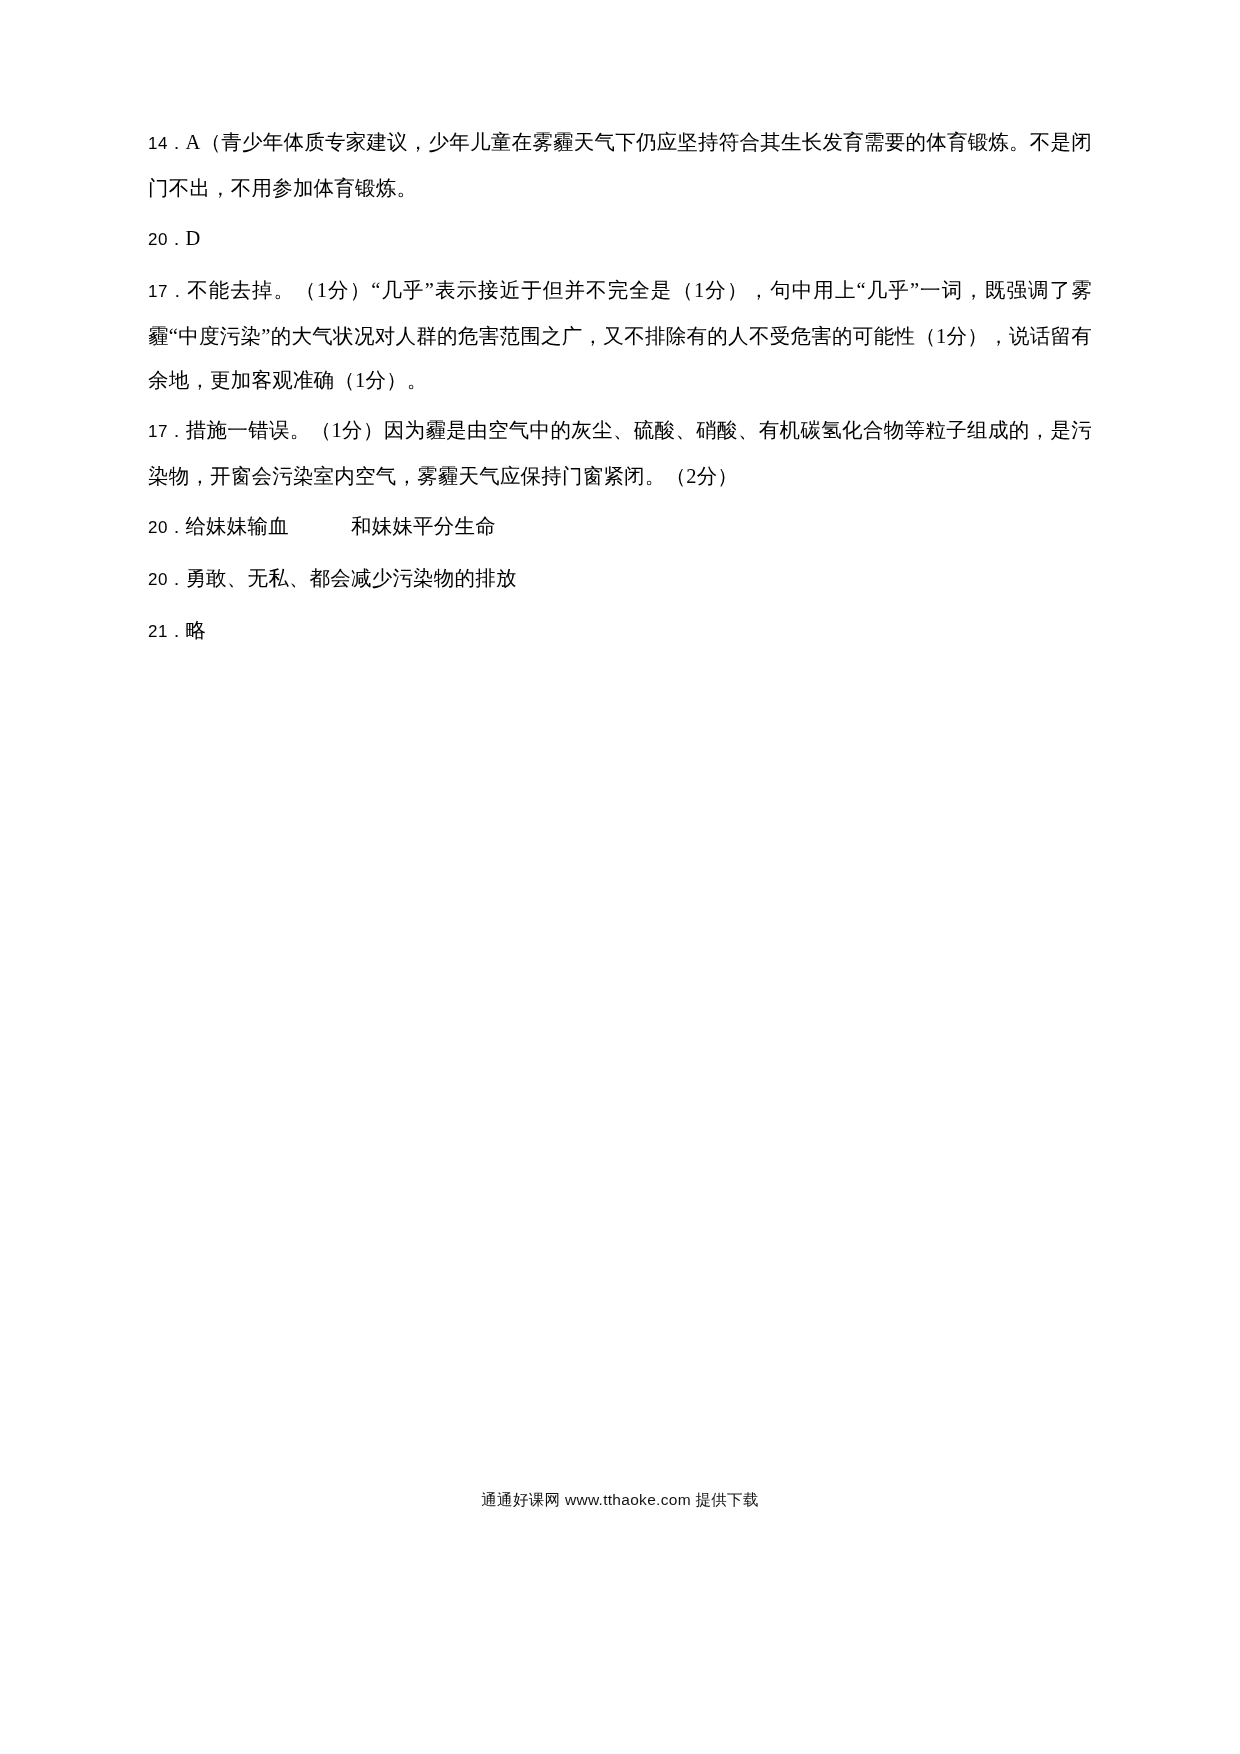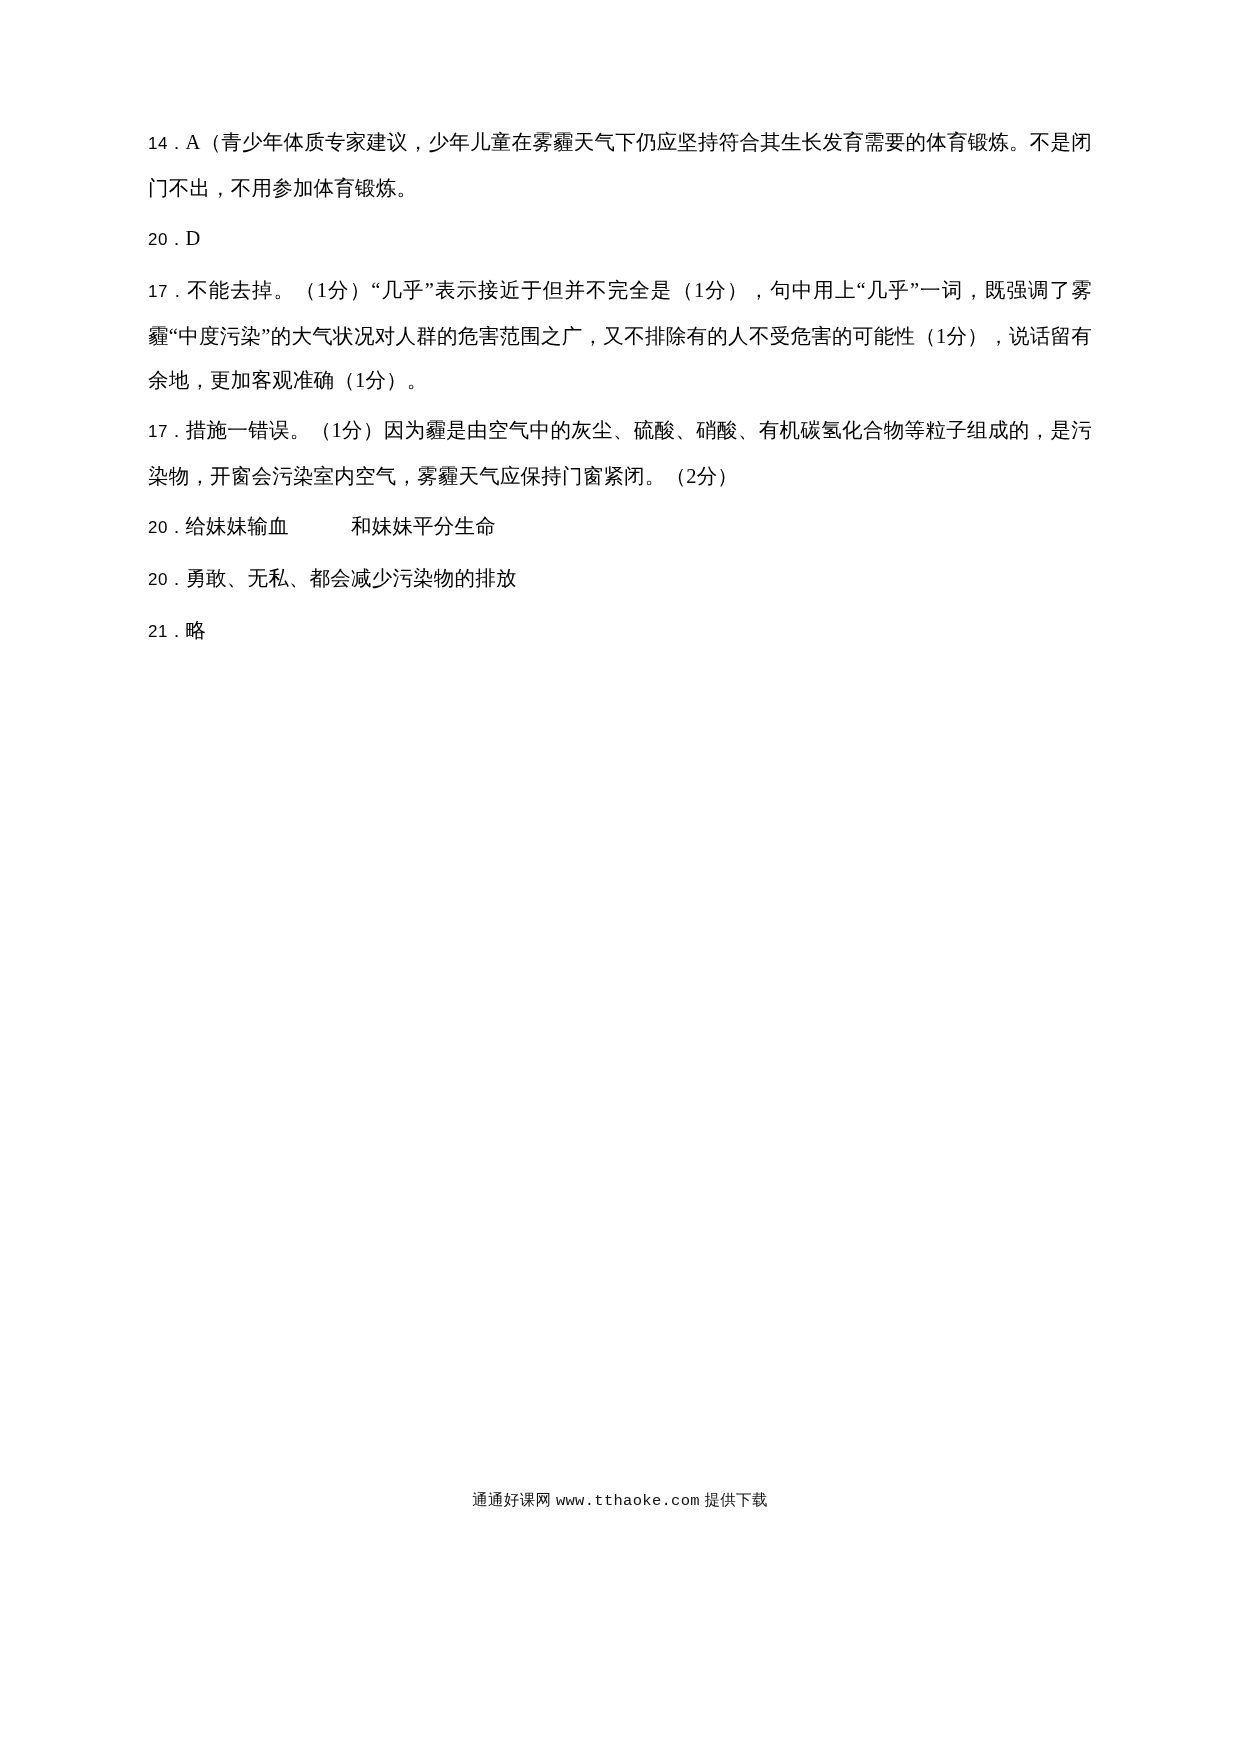--- a/index.html
+++ b/index.html
@@ -46,21 +46,21 @@
     left: 0;
     top: 1490px;
     width: 1240px;
     text-align: center;
     font-size: 15.5px;
     font-family: "Liberation Sans", sans-serif;
     color: #111111;
     letter-spacing: 0.3px;
   }
   .footer .url {
-    font-family: Liberation Mono, monospace;
+    font-family: Liberation Sans, sans-serif;
     margin-top: 40px;
   }
 </style>
 </head>
 <body>
 
 <div class="page">
   <div class="content">
 
     <p class="para">

